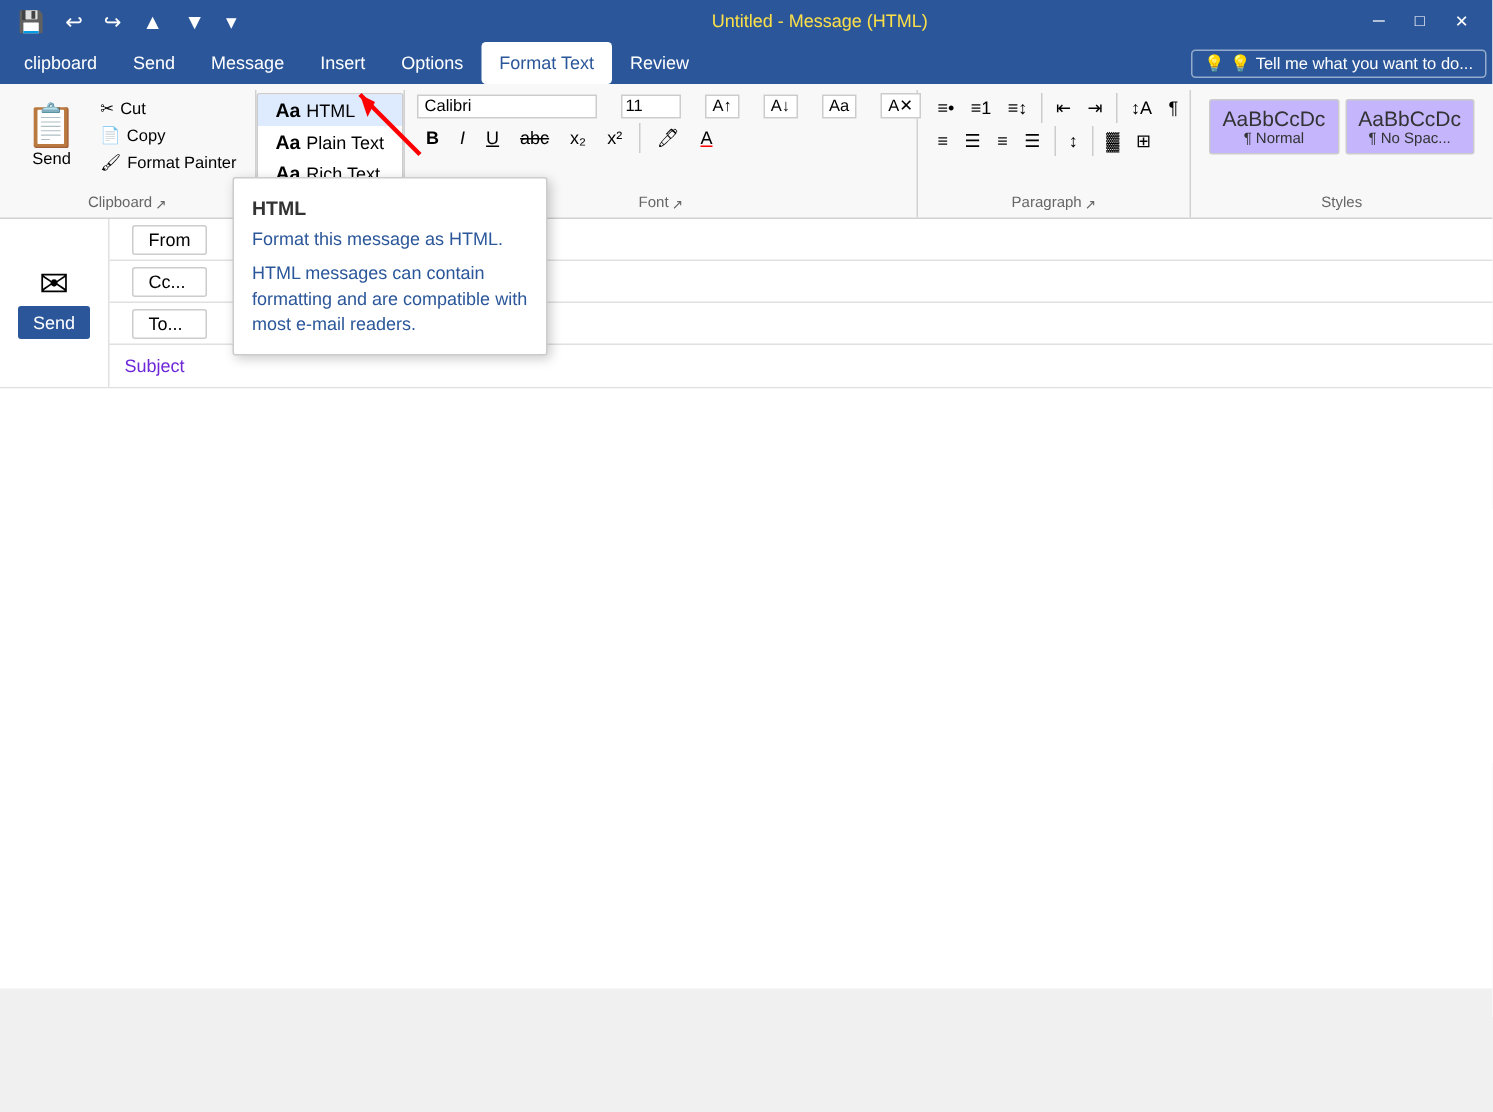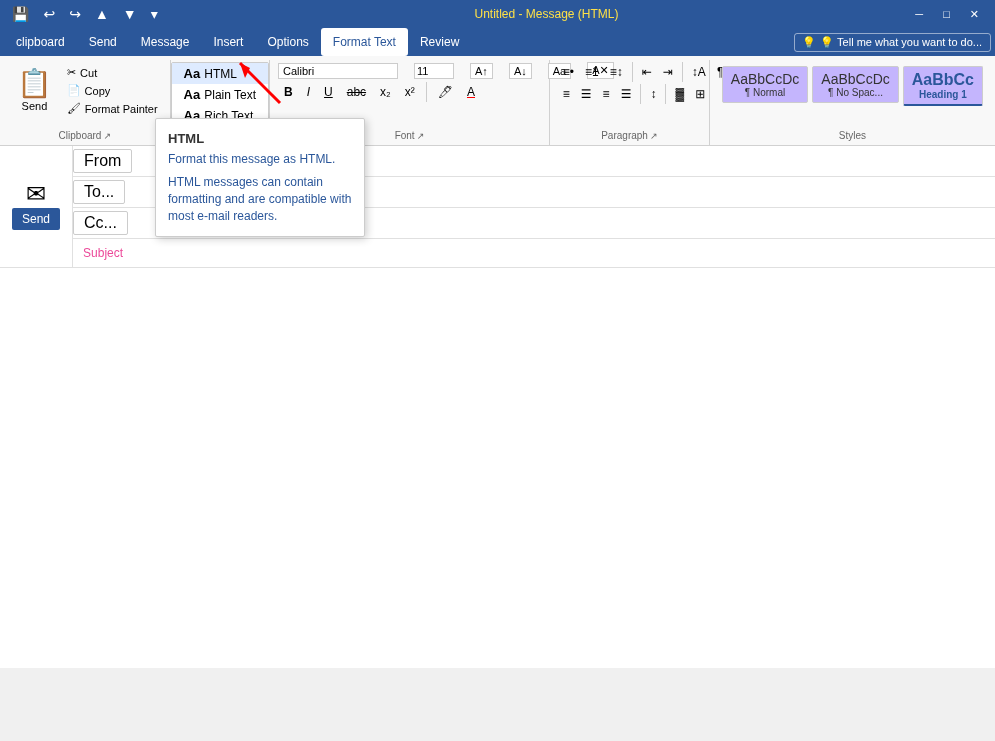--- a/index.html
+++ b/index.html
@@ -249,38 +249,38 @@
       display: flex;
       align-items: center;
       border-bottom: 1px solid #e0e0e0;
       min-height: 28px;
     }
     .field-row:last-child { border-bottom: none; }
     .field-btn {
       border: 1px solid #ccc;
       background: white;
       padding: 2px 10px;
-      margin: 3px 0;
-      cursor: pointer;
-      font-size: 16px;
+      margin: 3px 15px;
+      cursor: pointer;
+      font-size: 12px;
       border-radius: 2px;
       min-width: 50px;
       text-align: left;
     }
     .field-input {
       flex: 1;
       border: none;
       outline: none;
       font-size: 12px;
       padding: 4px;
     }
     .subject-label {
       padding: 4px 10px;
       font-size: 12px;
-      color: #ec4899;
+      color: #6d28d9;
       min-width: 62px;
     }
 
     
     .body-area {
       flex: 1;
       background: white;
       padding: 8px;
       min-height: 400px;
     }
@@ -480,24 +480,20 @@
   <div class="ribbon-group" style="flex:1; border-right:none;">
     <div class="styles-group ribbon-group-content">
       <div class="style-item style-normal">
         <div style="font-size:14px;color:#333;">AaBbCcDc</div>
         <div style="font-size:10px;">¶ Normal</div>
       </div>
       <div class="style-item style-no-spacing">
         <div style="font-size:14px;color:#333;">AaBbCcDc</div>
         <div style="font-size:10px;">¶ No Spac...</div>
       </div>
-      <div class="style-item style-heading1">
-        <div style="font-size:16px;color:#2b579a;font-weight:bold;">AaBbCc</div>
-        <div style="font-size:10px;">Heading 1</div>
-      </div>
     </div>
     <div class="ribbon-group-label">Styles</div>
   </div>
 
   <div class="format-popup">
     <div class="format-popup-title">HTML</div>
     <div class="format-popup-line1">Format this message as HTML.</div>
     <div class="format-popup-line2">HTML messages can contain formatting and are compatible with most e-mail readers.</div>
   </div>
 
@@ -516,25 +512,25 @@
     <div class="send-col">
       <span style="font-size:24px;">✉</span>
       <button class="send-btn">Send</button>
     </div>
     <div class="fields-col">
       <div class="field-row">
         <button class="field-btn">From</button>
         <input class="field-input" type="text" style="">
       </div>
       <div class="field-row">
+        <button class="field-btn">Cc...</button>
+        <input class="field-input" type="text" style="">
+      </div>
+      <div class="field-row">
         <button class="field-btn">To...</button>
-        <input class="field-input" type="text" style="">
-      </div>
-      <div class="field-row">
-        <button class="field-btn">Cc...</button>
         <input class="field-input" type="text" style="">
       </div>
       <div class="field-row">
         <span class="subject-label">Subject</span>
         <input class="field-input" type="text" style="">
       </div>
     </div>
   </div>
 
   <div class="body-area" contenteditable="true" style=""></div>

